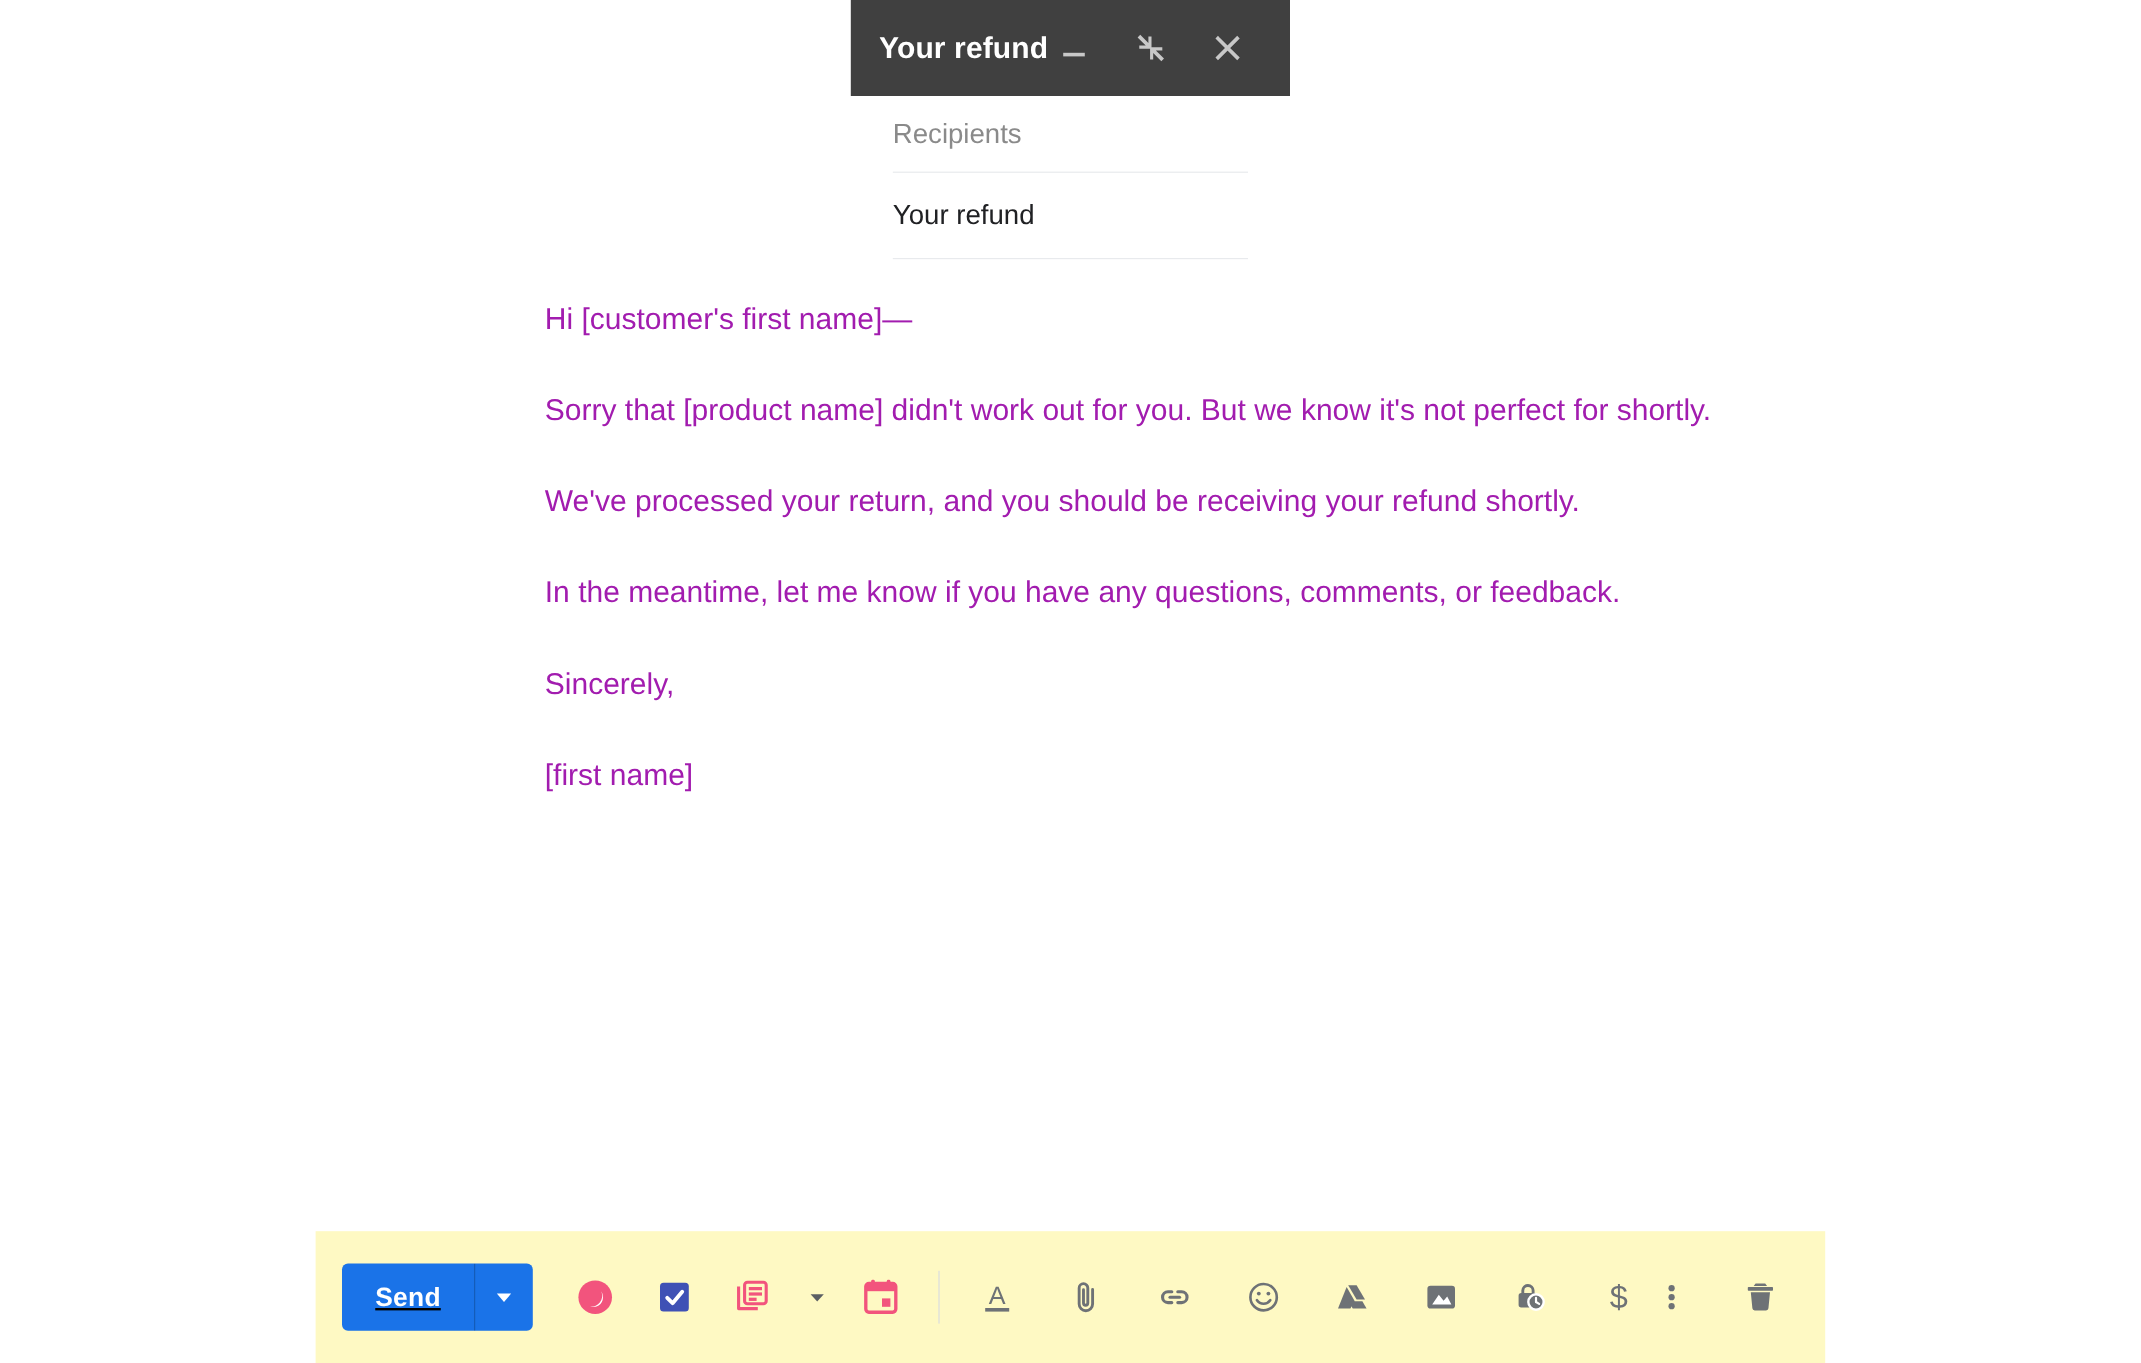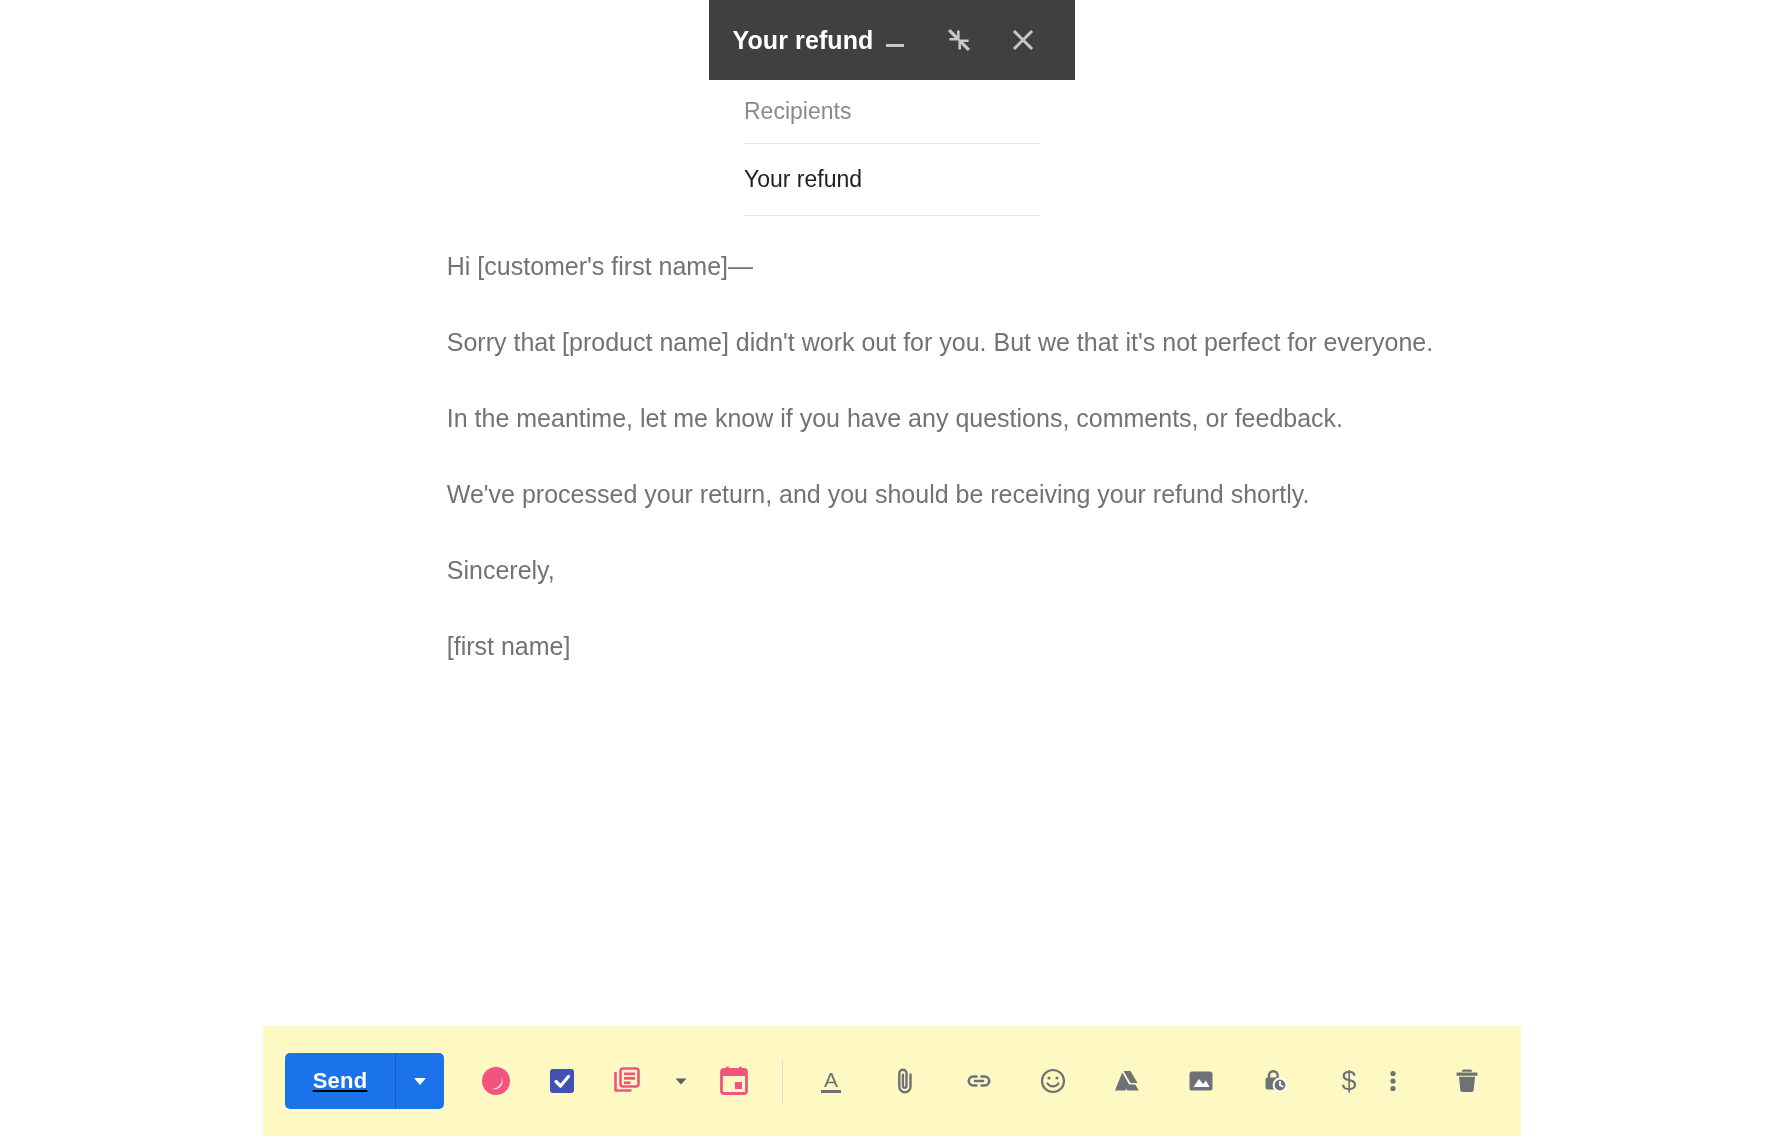--- a/index.html
+++ b/index.html
@@ -102,21 +102,21 @@
   
   .body-area {
     flex: 1 1 auto;
     padding: 34px 24px 0 120px;
     overflow: hidden;
     cursor: text;
   }
   .body-para {
     font-size: 25px;
     line-height: 1.28;
-    color: #737373;
+    color: #a21caf;
     margin: 0 0 44px 0;
     white-space: pre-wrap;
   }
   .body-para:last-child { margin-bottom: 0; }
 
   
   .toolbar {
     flex: 0 0 110px;
     height: 110px;
     display: flex;
@@ -237,23 +237,23 @@
   <div class="field-row field-recipients">
     <input class="field-input" type="text" placeholder="Recipients" value="" style="">
   </div>
 
   <div class="field-row field-subject">
     <input class="field-input" type="text" placeholder="Subject" value="Your refund" style="">
   </div>
 
   <div class="body-area">
     <p class="body-para">Hi [customer's first name]—</p>
-    <p class="body-para">Sorry that [product name] didn't work out for you. But we that it's not perfect for everyone.</p>
+    <p class="body-para">Sorry that [product name] didn't work out for you. But we know it's not perfect for shortly.</p>
+    <p class="body-para">We've processed your return, and you should be receiving your refund shortly.</p>
     <p class="body-para">In the meantime, let me know if you have any questions, comments, or feedback.</p>
-    <p class="body-para">We've processed your return, and you should be receiving your refund shortly.</p>
     <p class="body-para">Sincerely,</p>
     <p class="body-para">[first name]</p>
   </div>
 
   <div class="toolbar">
 
     <div class="send-group">
       <div class="send-main">
         <span>Send</span>
       </div>

